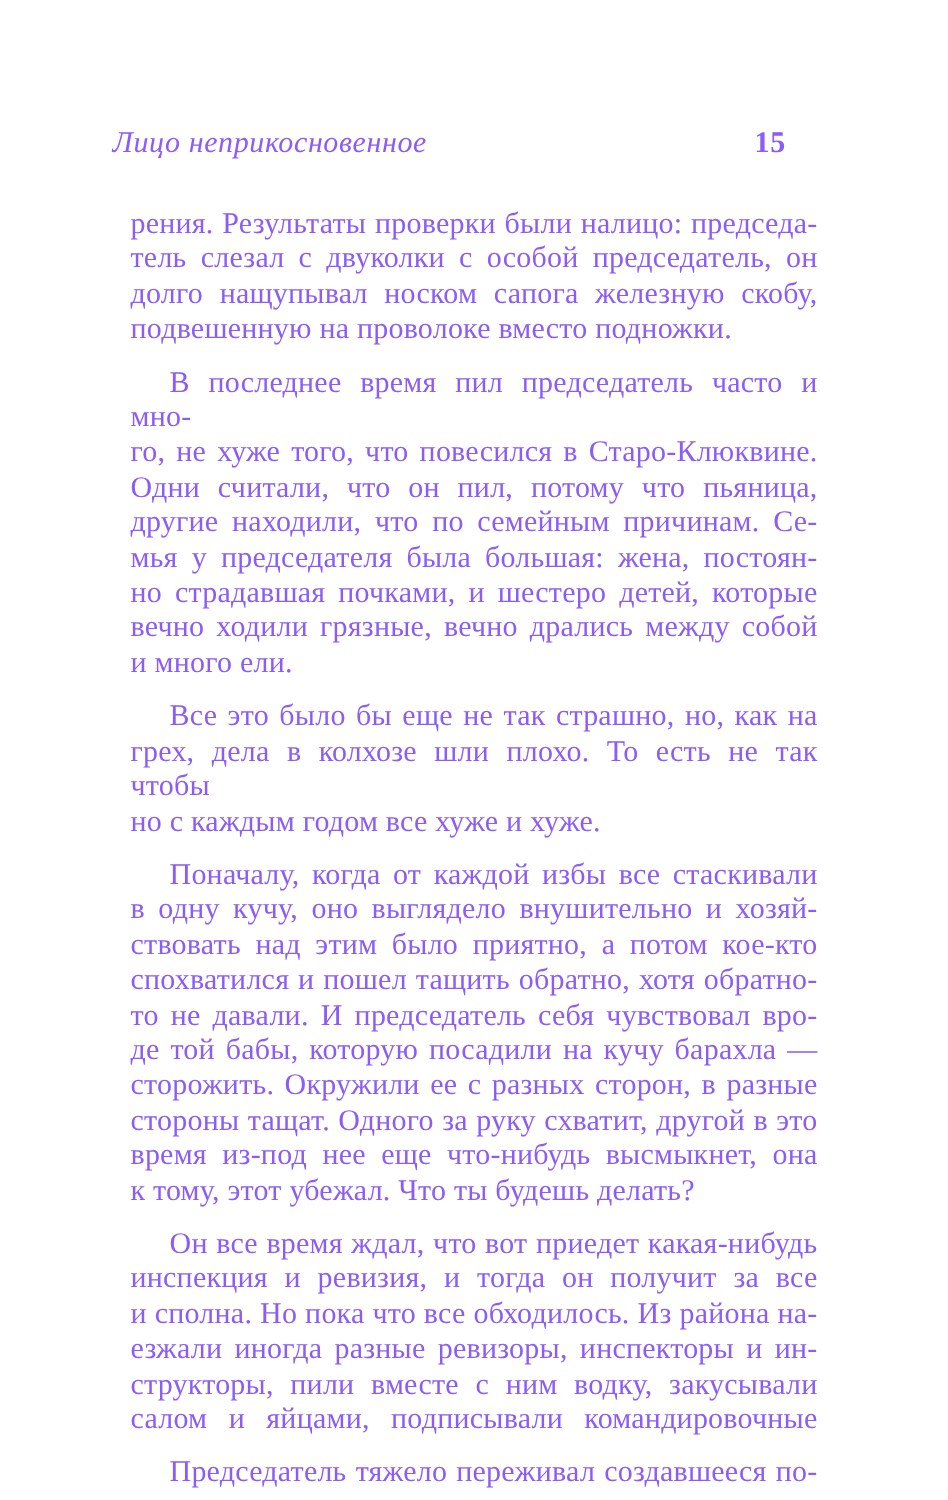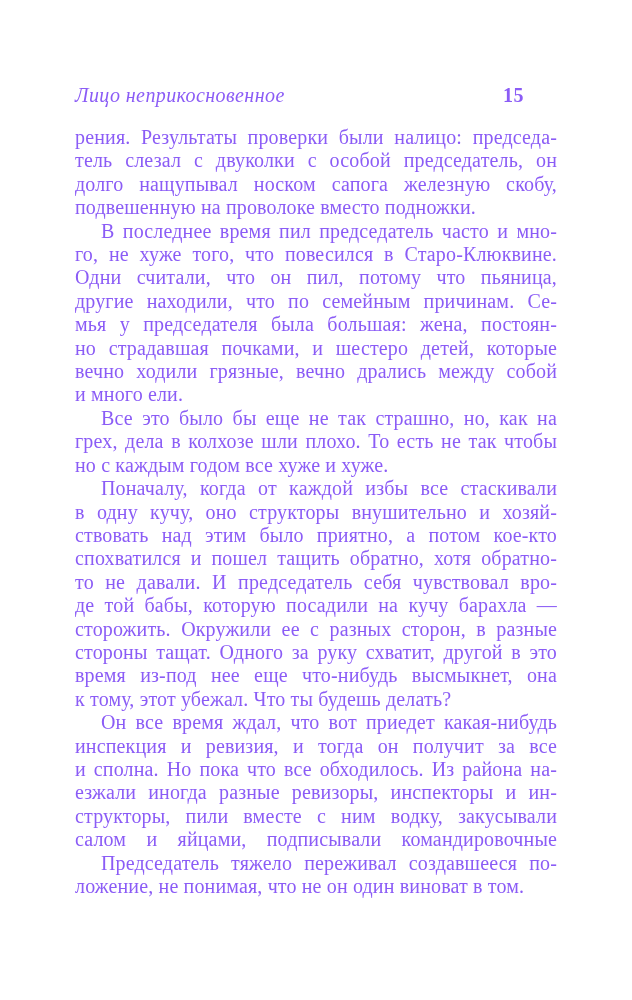--- a/index.html
+++ b/index.html
@@ -32,21 +32,21 @@
     letter-spacing: 0.5px;
   }
   .text-block {
     position: absolute;
     left: 75px; top: 126px;
     width: 482px;
     font-size: 20px;
     line-height: 23.4px;
     letter-spacing: 0.15px;
   }
-  .para { margin: 0; padding: 0; }
+  .para { margin: 12px; padding: 0; }
   .line {
     text-align: justify;
     text-align-last: justify;
     white-space: normal;
   }
   .line.last {
     text-align: center;
     text-align-last: left;
   }
   .line.indent { text-indent: 26px; }
@@ -76,21 +76,21 @@
         <div class="line">вечно ходили грязные, вечно дрались между собой</div>
         <div class="line last">и много ели.</div>
       </div>
       <div class="para">
         <div class="line indent">Все это было бы еще не так страшно, но, как на</div>
         <div class="line">грех, дела в колхозе шли плохо. То есть не так чтобы</div>
         <div class="line last">но с каждым годом все хуже и хуже.</div>
       </div>
       <div class="para">
         <div class="line indent">Поначалу, когда от каждой избы все стаскивали</div>
-        <div class="line">в одну кучу, оно структоры внушительно и хозяй-</div>
+        <div class="line">в одну кучу, оно выглядело внушительно и хозяй-</div>
         <div class="line">ствовать над этим было приятно, а потом кое-кто</div>
         <div class="line">спохватился и пошел тащить обратно, хотя обратно-</div>
         <div class="line">то не давали. И председатель себя чувствовал вро-</div>
         <div class="line">де той бабы, которую посадили на кучу барахла —</div>
         <div class="line">сторожить. Окружили ее с разных сторон, в разные</div>
         <div class="line">стороны тащат. Одного за руку схватит, другой в это</div>
         <div class="line">время из-под нее еще что-нибудь высмыкнет, она</div>
         <div class="line last">к тому, этот убежал. Что ты будешь делать?</div>
       </div>
       <div class="para">

